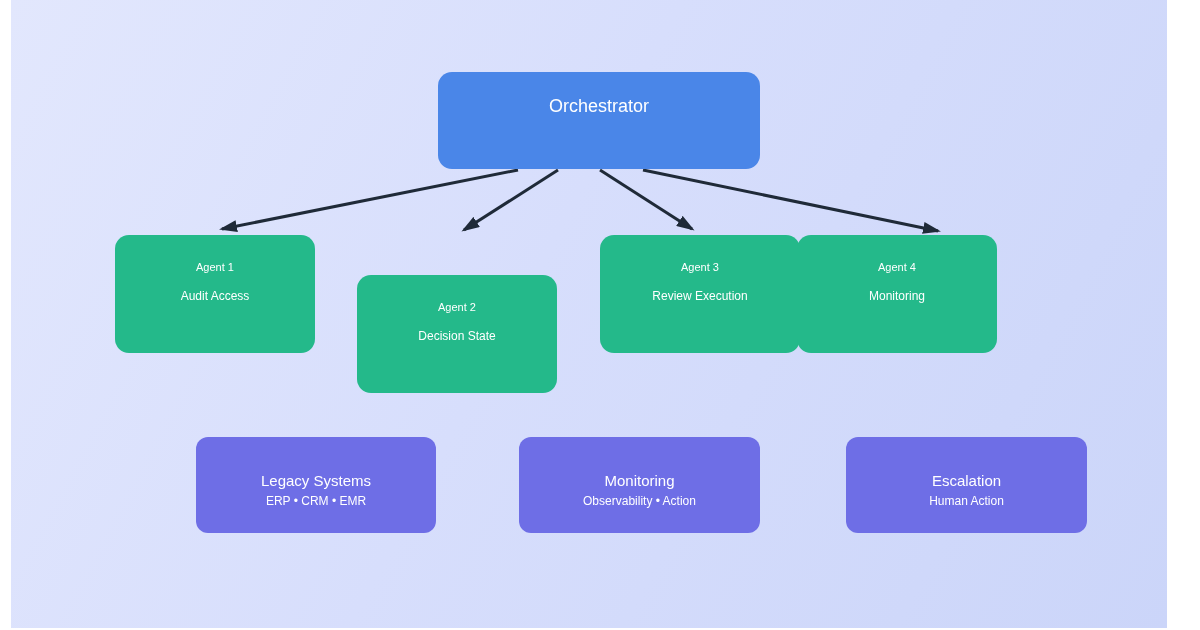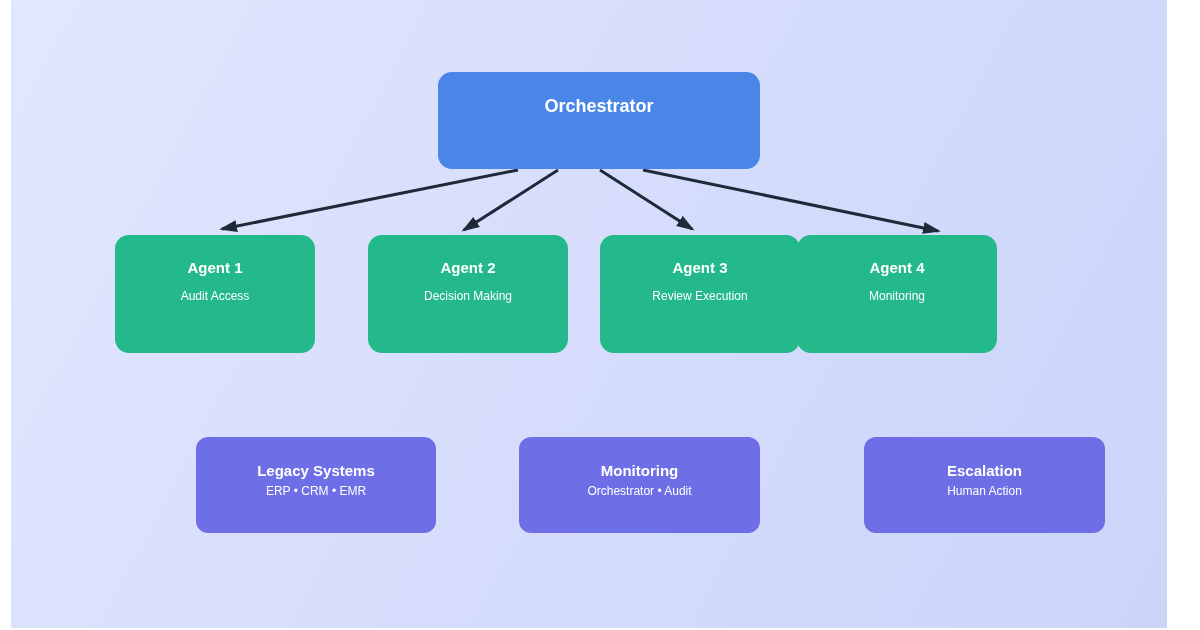--- a/index.html
+++ b/index.html
@@ -33,55 +33,55 @@
   }
   .node {
     position: absolute;
     box-sizing: border-box;
     display: flex;
     flex-direction: column;
     align-items: center;
     color: #ffffff;
     text-align: center;
   }
-  .node .title { font-weight: 700; }
+  .node .title { font-weight: 400; }
   .orchestrator {
     left: 438px; top: 72px;
     width: 322px; height: 97px;
     background: #4a86e8;
     border-radius: 14px;
     padding-top: 24px;
   }
   .orchestrator .title { font-size: 18px; line-height: 21px; }
   .orchestrator .subtitle { font-size: 13px; line-height: 15px; margin-top: 11px; }
   .agent {
     top: 235px;
     width: 200px; height: 118px;
     background: #24b98a;
     border-radius: 14px;
     padding-top: 23px;
   }
-  .agent .title { font-size: 15px; line-height: 19px; }
+  .agent .title { font-size: 11px; line-height: 19px; }
   .agent .subtitle { font-size: 12px; line-height: 14px; margin-top: 12px; }
   .agent-1 { left: 115px; }
-  .agent-2 { left: 368px; }
+  .agent-2 { left: 357px; margin-top: 40px; }
   .agent-3 { left: 600px; }
   .agent-4 { left: 797px; }
   .subsystem {
     top: 437px;
     width: 240px; height: 96px;
     background: #6e6ee6;
     border-radius: 12px;
-    padding-top: 25px;
+    padding-top: 35px;
   }
   .subsystem .title { font-size: 15px; line-height: 18px; }
   .subsystem .subtitle { font-size: 12px; line-height: 14px; margin-top: 4px; }
   .subsystem-1 { left: 196px; }
   .subsystem-2 { left: 519px; width: 241px; }
-  .subsystem-3 { left: 864px; width: 241px; }
+  .subsystem-3 { left: 846px; width: 241px; }
 </style>
 </head>
 <body>
 
 <div class="stage">
 
   <div class="panel"></div>
 
   <svg class="arrow-layer" width="1200" height="630" viewBox="0 0 1200 630" xmlns="http://www.w3.org/2000/svg">
     <defs>
@@ -101,41 +101,41 @@
     <div class="title">Orchestrator</div>
   </div>
 
   <div class="node agent agent-1">
     <div class="title">Agent 1</div>
     <div class="subtitle">Audit Access</div>
   </div>
 
   <div class="node agent agent-2">
     <div class="title">Agent 2</div>
-    <div class="subtitle">Decision Making</div>
+    <div class="subtitle">Decision State</div>
   </div>
 
   <div class="node agent agent-3">
     <div class="title">Agent 3</div>
     <div class="subtitle">Review Execution</div>
   </div>
 
   <div class="node agent agent-4">
     <div class="title">Agent 4</div>
     <div class="subtitle">Monitoring</div>
   </div>
 
   <div class="node subsystem subsystem-1">
     <div class="title">Legacy Systems</div>
     <div class="subtitle">ERP • CRM • EMR</div>
   </div>
 
   <div class="node subsystem subsystem-2">
     <div class="title">Monitoring</div>
-    <div class="subtitle">Orchestrator • Audit</div>
+    <div class="subtitle">Observability • Action</div>
   </div>
 
   <div class="node subsystem subsystem-3">
     <div class="title">Escalation</div>
     <div class="subtitle">Human Action</div>
   </div>
 
 </div>
 
 </body></html>

